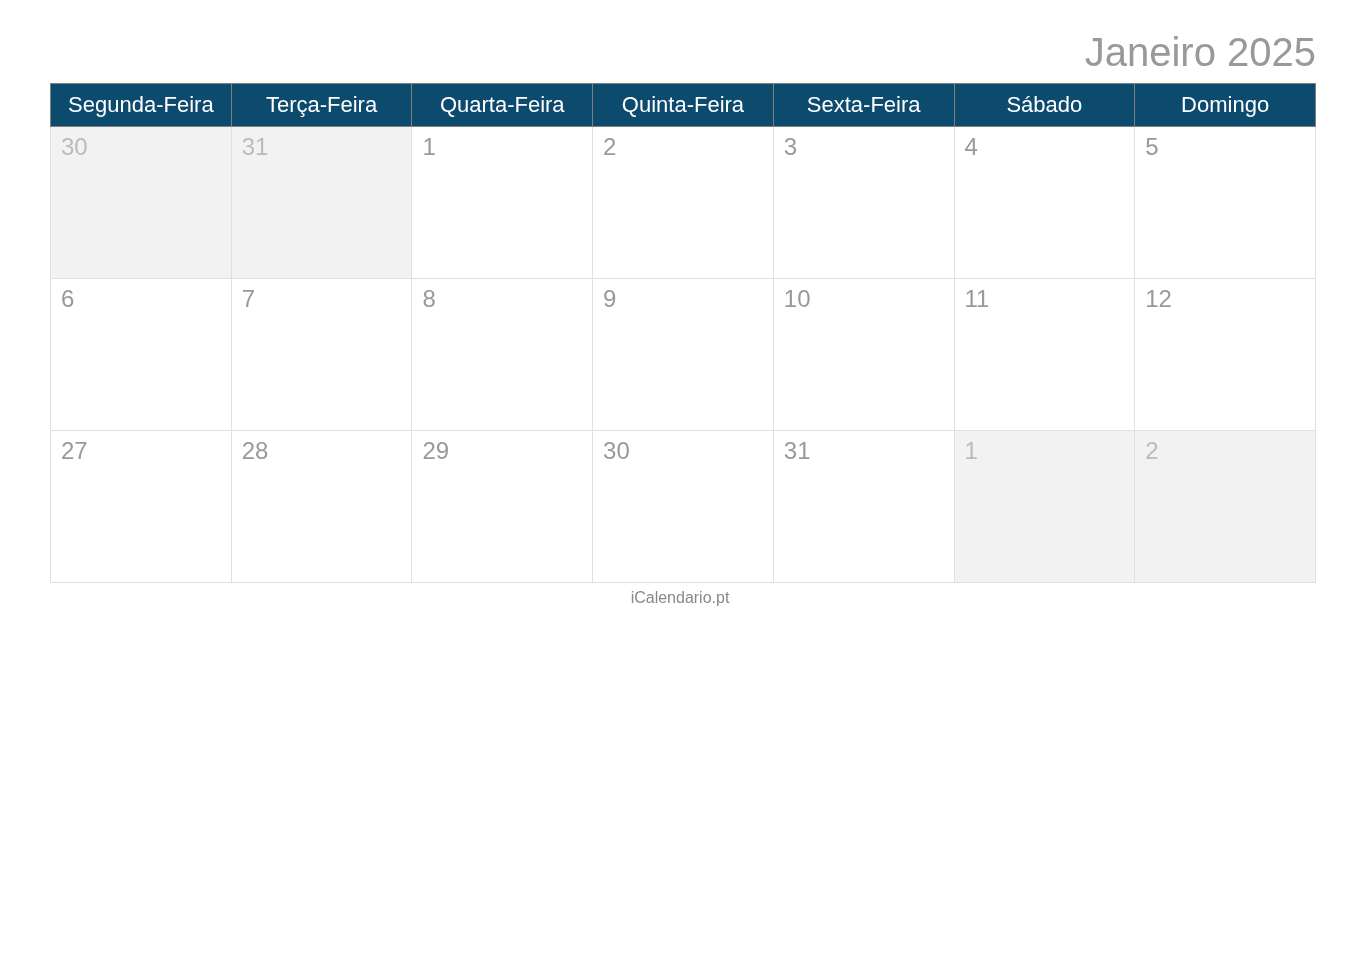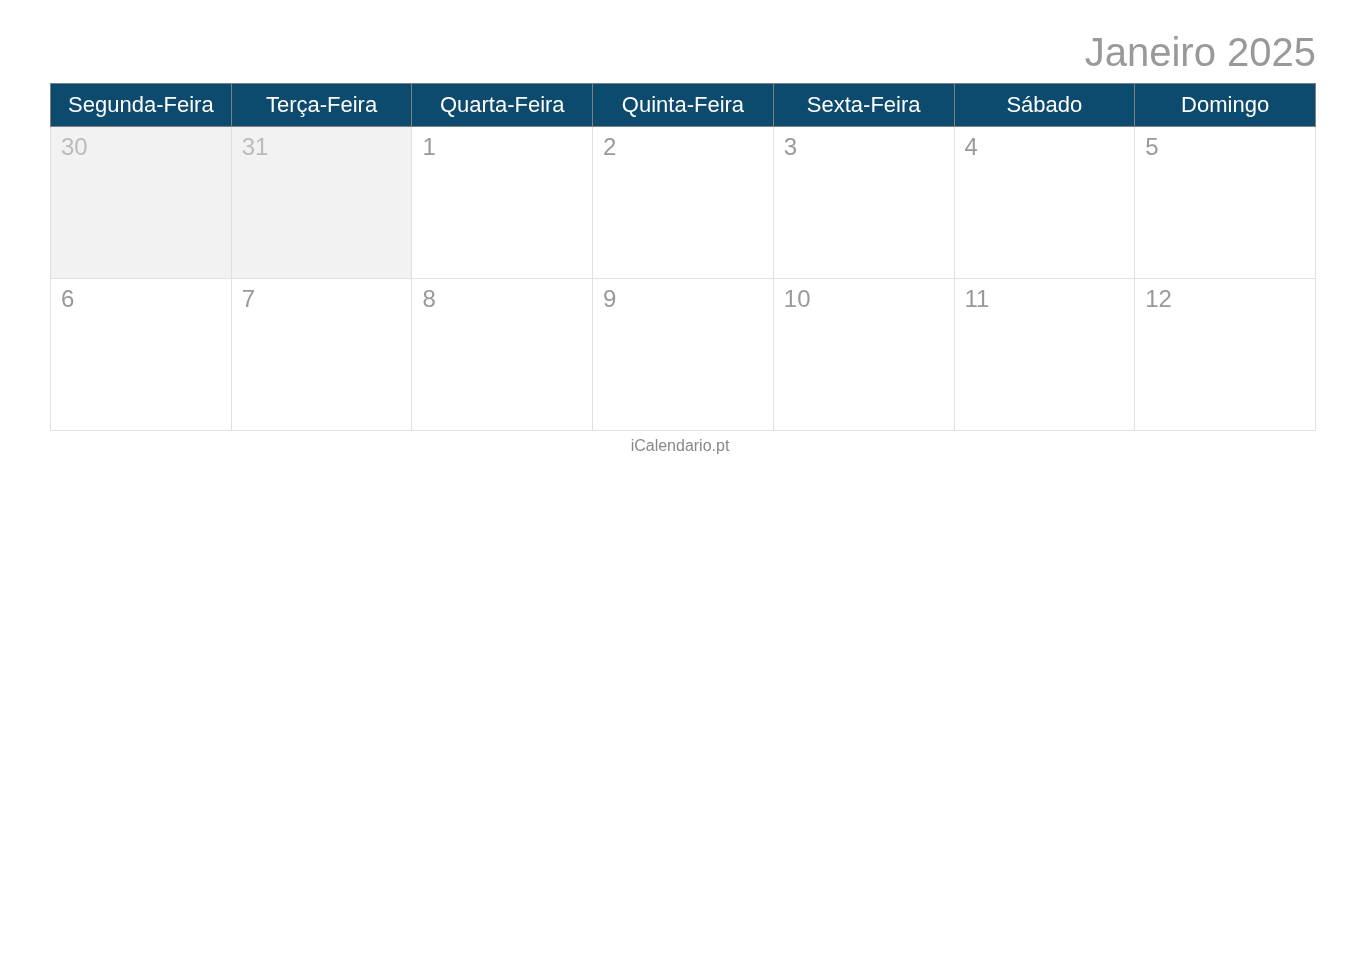--- a/index.html
+++ b/index.html
@@ -83,16 +83,25 @@
     </tr>
     <tr>
       <td>6</td>
       <td>7</td>
       <td>8</td>
       <td>9</td>
       <td>10</td>
       <td>11</td>
       <td>12</td>
     </tr>
+    <tr>
+      <td>27</td>
+      <td>28</td>
+      <td>29</td>
+      <td>30</td>
+      <td>31</td>
+      <td class="other-month">1</td>
+      <td class="other-month">2</td>
+    </tr>
   </tbody>
 </table>
 
 <div class="footer">iCalendario.pt</div>
 
 </body></html>

